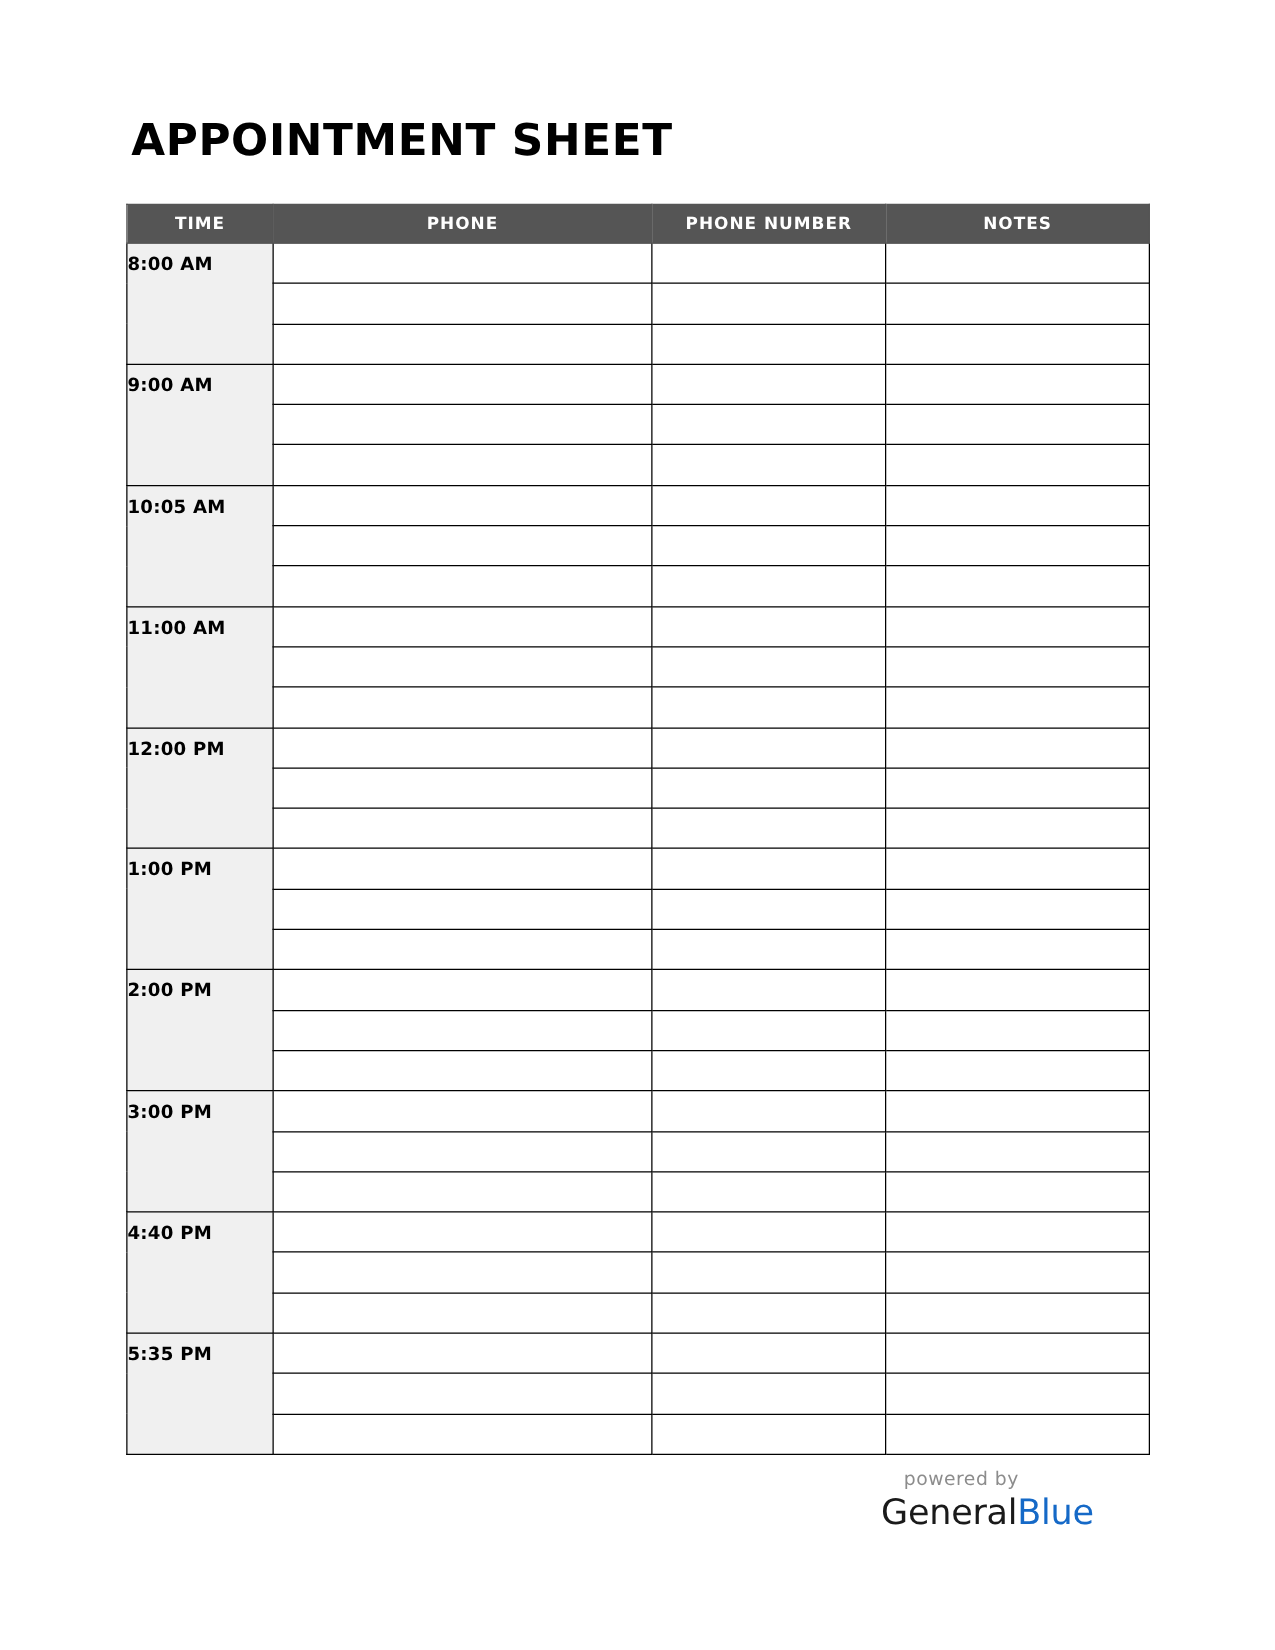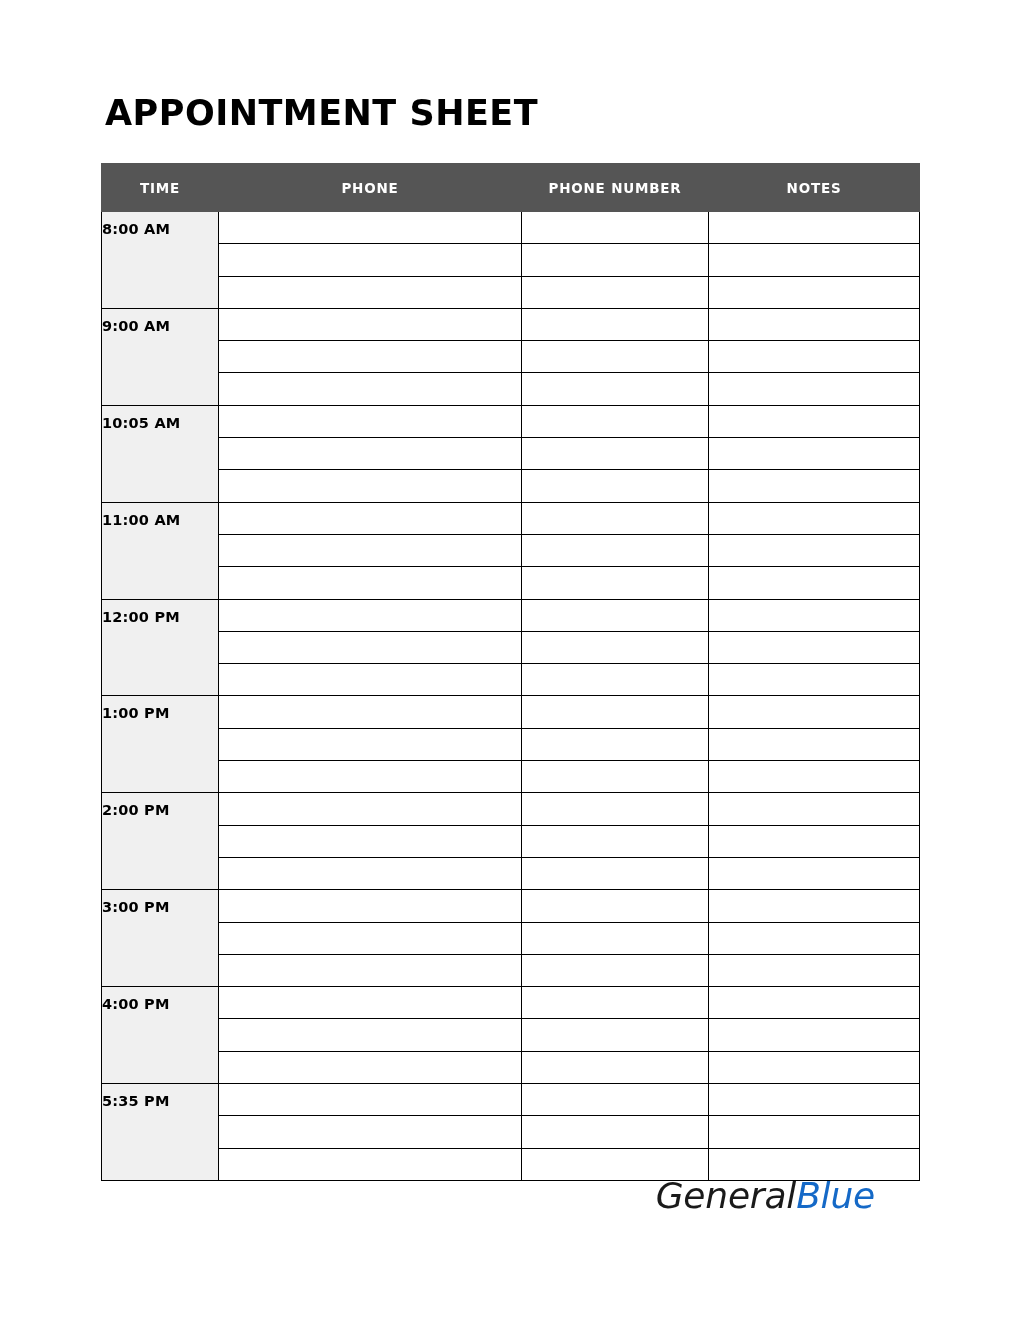--- a/index.html
+++ b/index.html
@@ -44,21 +44,21 @@
   .sheet-table col.c-phone  { width: 187px; }
   .sheet-table col.c-notes  { width: 211px; }
 
   .sheet-table th {
     background: #555555;
     color: #ffffff;
     font-family: "DejaVu Sans", sans-serif;
     font-size: 13.5px;
     font-weight: 700;
     letter-spacing: 0.8px;
-    height: 48px;
+    height: 31px;
     padding: 0;
     text-align: center;
     vertical-align: middle;
     border: 1.6px solid #555555;
     box-sizing: border-box;
   }
   .sheet-table th.th-sep {
     border-left: 1.6px solid #222222;
   }
 
@@ -104,26 +104,25 @@
     font-size: 15px;
     font-weight: 400;
     color: #8c8c8c;
     letter-spacing: 0.4px;
     line-height: 1.25;
     padding-right: 60px;
   }
   .footer-logo .brand {
     display: block;
     font-family: "DejaVu Sans", sans-serif;
-    font-size: 36px;
+    font-size: 28px;
     font-weight: 400;
     line-height: 1.22;
     letter-spacing: -0.2px;
     white-space: nowrap;
-    font-style: italic;
   }
   .footer-logo .brand .b1 { color: #1a1a1a; }
   .footer-logo .brand .b2 { color: #1569c7; }
 </style>
 </head>
 <body>
 
 <h1 class="page-title">APPOINTMENT SHEET</h1>
 
 <table class="sheet-table">
@@ -281,21 +280,21 @@
         <td class="slot-cell"></td>
         <td class="slot-cell"></td>
       </tr>
       <tr>
         <td class="slot-cell"></td>
         <td class="slot-cell"></td>
         <td class="slot-cell"></td>
       </tr>
       <tr class="block-start">
         <td class="time-cell" rowspan="3">
-          <span class="time-inner">4:00 PM</span>
+          <span class="time-inner">4:40 PM</span>
         </td>
         <td class="slot-cell"></td>
         <td class="slot-cell"></td>
         <td class="slot-cell"></td>
       </tr>
       <tr>
         <td class="slot-cell"></td>
         <td class="slot-cell"></td>
         <td class="slot-cell"></td>
       </tr>
@@ -319,16 +318,17 @@
       </tr>
       <tr>
         <td class="slot-cell"></td>
         <td class="slot-cell"></td>
         <td class="slot-cell"></td>
       </tr>
     </tbody>
 </table>
 
 <div class="footer-logo">
+  <span class="powered">powered by</span>
   <span class="brand">
     <span class="b1">General</span><span class="b2">Blue</span>
   </span>
 </div>
 
 </body></html>

